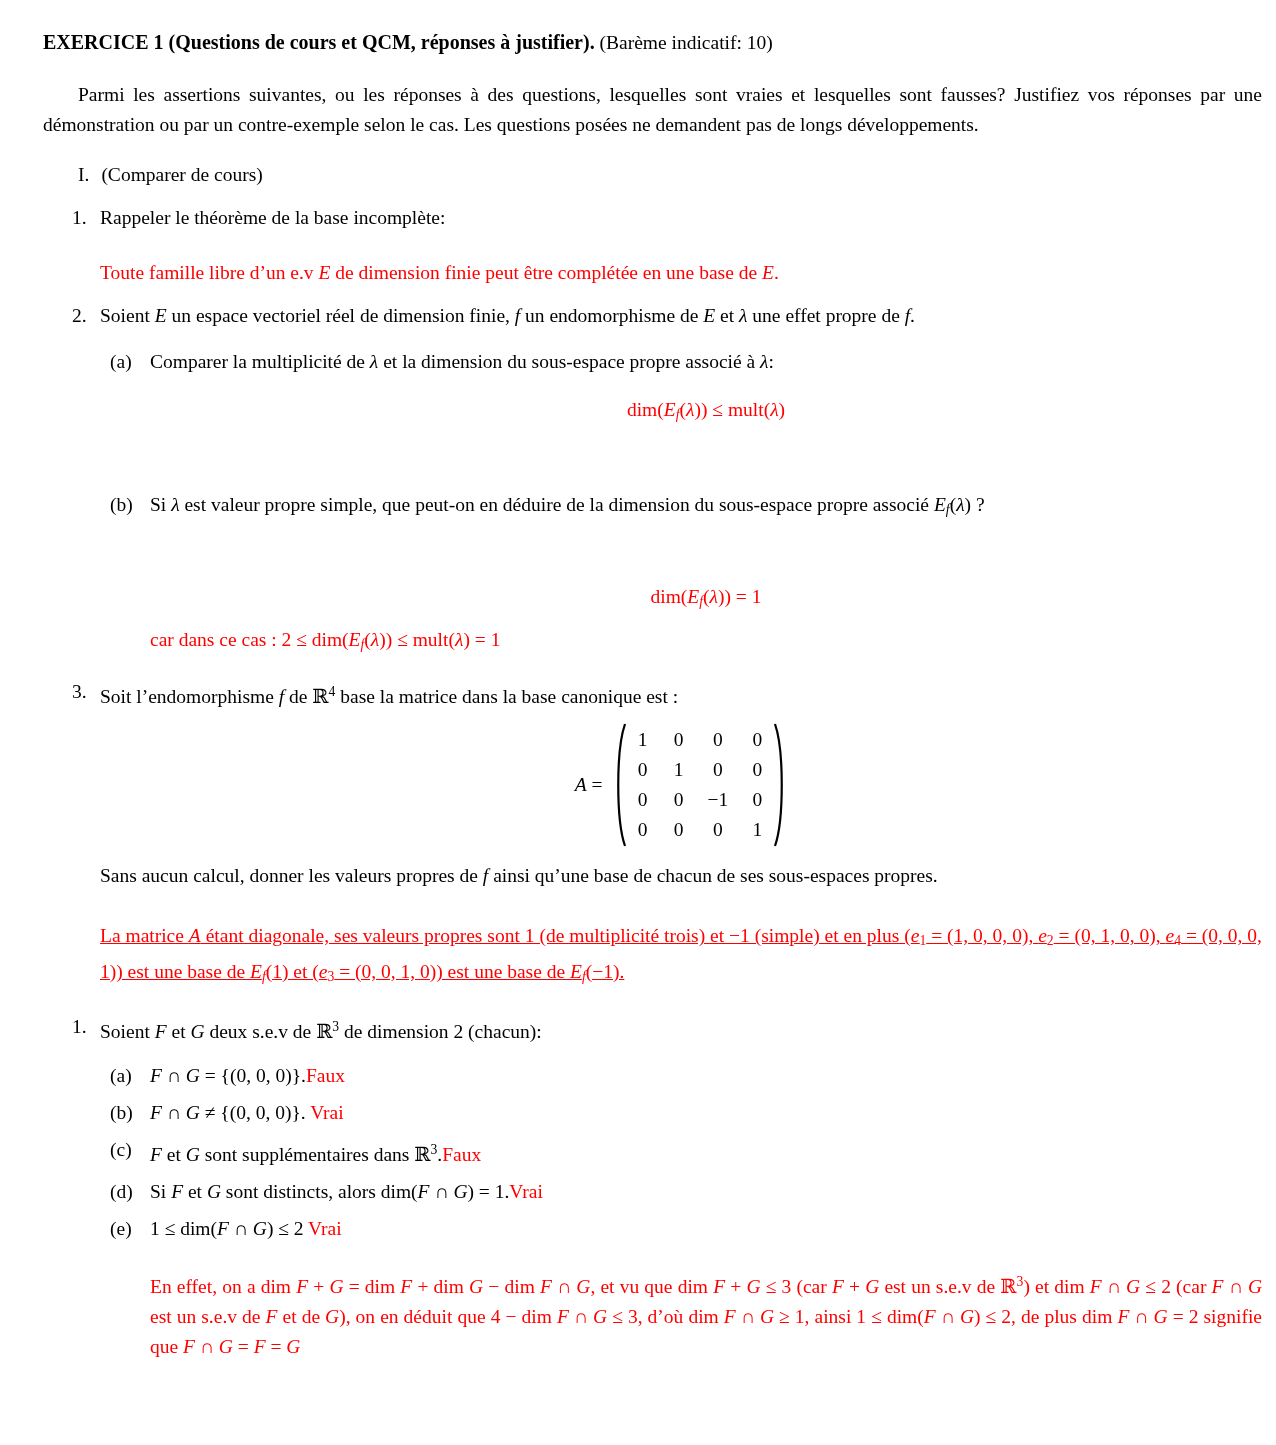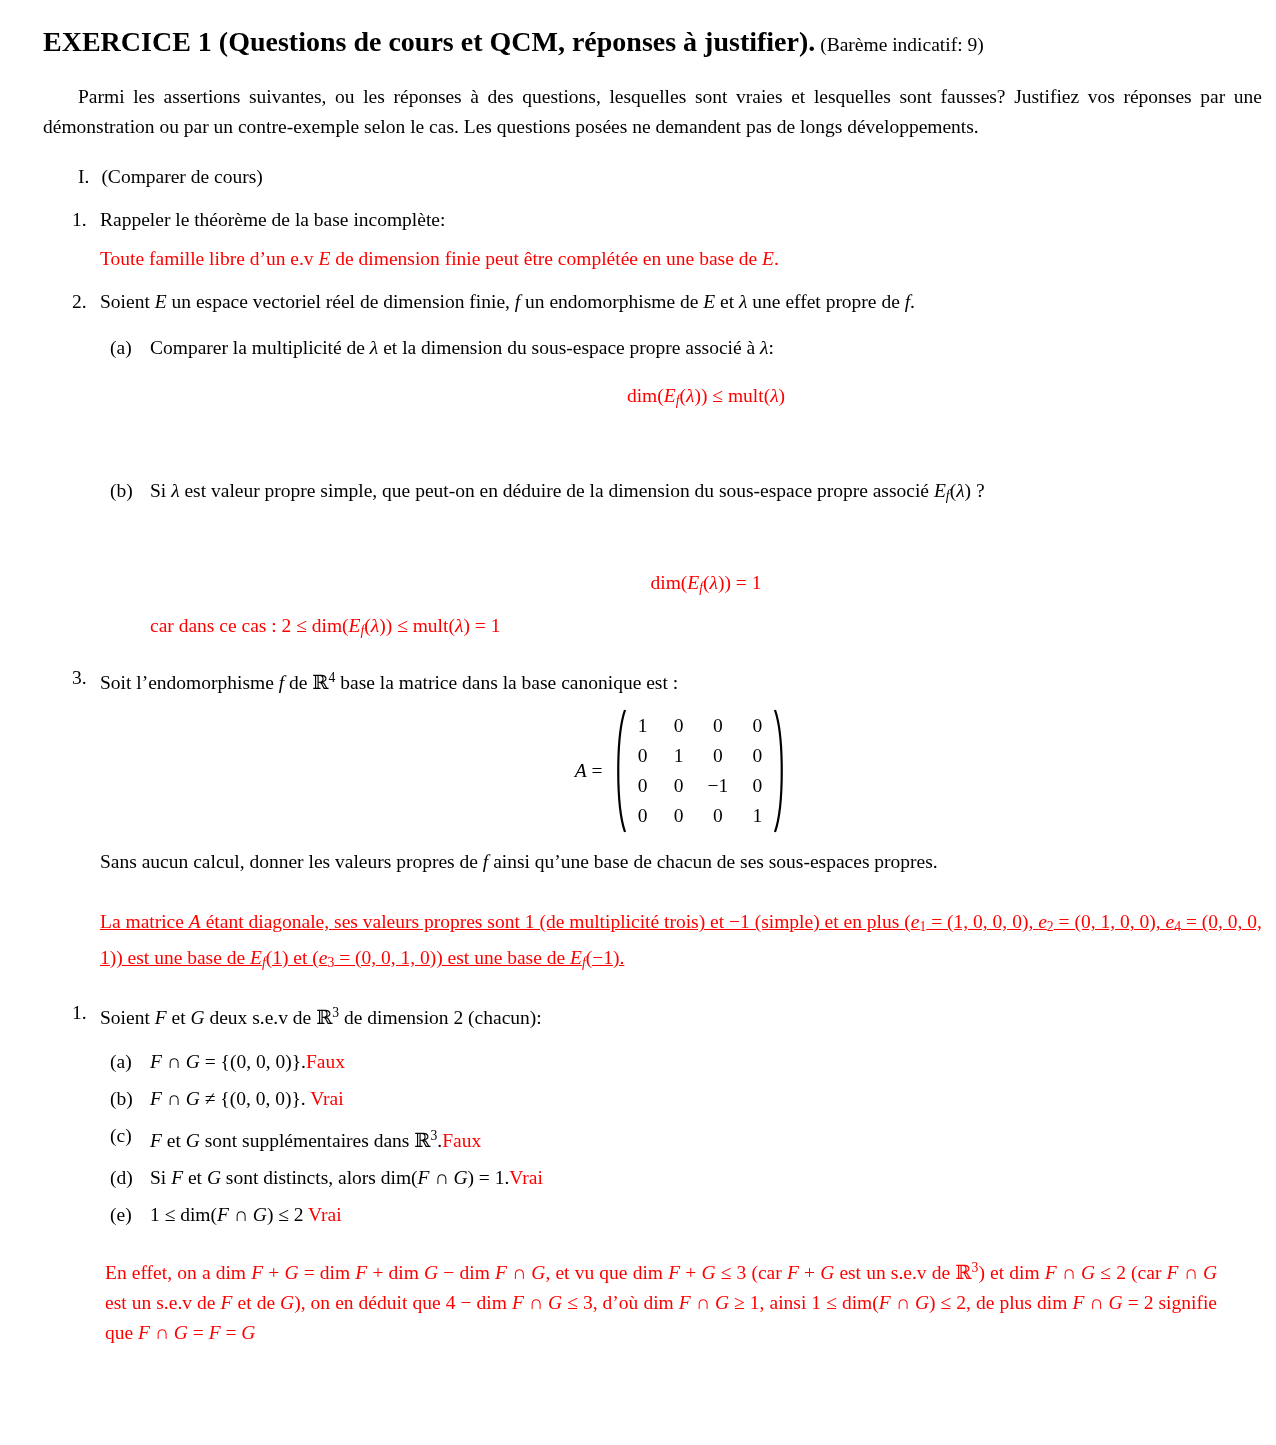--- a/index.html
+++ b/index.html
@@ -7,21 +7,21 @@
   body {
     background:var(--page-background,#ffffff);
     color:var(--text,#000000);
     font-family:"Liberation Serif","DejaVu Serif","DejaVu Sans",serif;
     font-size:19.5px;
     line-height:30px;
   }
   .page { width:1276px; height:1445px; padding:27px 14px 0 43px; }
 
   .title { }
-  .title b { font-size:28px; }
+  .title b { font-size:20px; }
 
   .intro { margin-top:22px; text-align:justify; text-indent:35px; }
 
   .sec-head { display:flex; }
   .sec-head .sec-lbl { margin-right:12px; }
   .sec1 { margin-top:20px; padding-left:35px; }
   .sec2 { margin-top:18px; padding-left:0; }
 
   .item { display:flex; }
   .lvl1 { padding-left:29px; }
@@ -34,28 +34,28 @@
   .q2  { margin-top:13px; }
   .q2a { margin-top:16px; }
   .q2b { margin-top:60px; }
   .q3  { margin-top:16px; }
   .s2q1{ margin-top:20px; }
   .vf-first { margin-top:14px; }
   .vf  { margin-top:7px; }
 
   .red { color:var(--answer-red,#ff0000); }
 
-  .ans1 { margin-top:9px; padding-left:57px; }
+  .ans1 { margin-top:25px; padding-left:57px; }
   .formula { text-align:center; margin-left:107px; width:1112px; }
   .f1 { margin-top:18px; }
   .f2 { margin-top:56px; }
   .note { margin-top:8px; padding-left:107px; }
   .followup { margin-top:10px; padding-left:57px; }
   .ans3 { margin-top:30px; margin-left:57px; width:1162px; text-align:justify;text-decoration:underline; }
-  .just { margin-top:23px; margin-left:62px; width:1112px; text-align:justify; }
+  .just { margin-top:23px; margin-left:107px; width:1112px; text-align:justify; }
 
   
   .i   { font-style:italic; }
   .sb  { font-size:0.7em; font-style:italic; vertical-align:-0.25em; }
   .sbr { font-size:0.7em; vertical-align:-0.25em; }
   .sp  { font-size:0.7em; vertical-align:0.5em; }
   .rd  { color:var(--answer-red,#ff0000); }
 
   
   .matrix-wrap { margin-top:7px; margin-left:57px; width:1162px; height:133px;
@@ -64,21 +64,21 @@
   .mgrid { display:grid; grid-template-columns:repeat(4,auto);
            column-gap:22px; row-gap:4px; padding:0 9px; }
   .mcell { display:block; text-align:center; line-height:26px; min-width:14px; }
   .mparen svg { display:block; }
 </style>
 </head>
 <body>
 
 <div class="page">
 
-  <p class="title"><b>EXERCICE 1 (Questions de cours et QCM, réponses à justifier).</b><span> (Barème indicatif: 9)</span></p>
+  <p class="title"><b>EXERCICE 1 (Questions de cours et QCM, réponses à justifier).</b><span> (Barème indicatif: 10)</span></p>
 
   <p class="intro">Parmi les assertions suivantes, ou les réponses à des questions, lesquelles sont vraies et lesquelles sont fausses? Justifiez vos réponses par une démonstration ou par un contre-exemple selon le cas. Les questions posées ne demandent pas de longs développements.</p>
 
   <div class="sec-head sec1">
     <span class="sec-lbl">I.</span>
     <span>(Comparer de cours)</span>
   </div>
 
   <div class="item lvl1 q1">
     <span class="lbl">1.</span>

